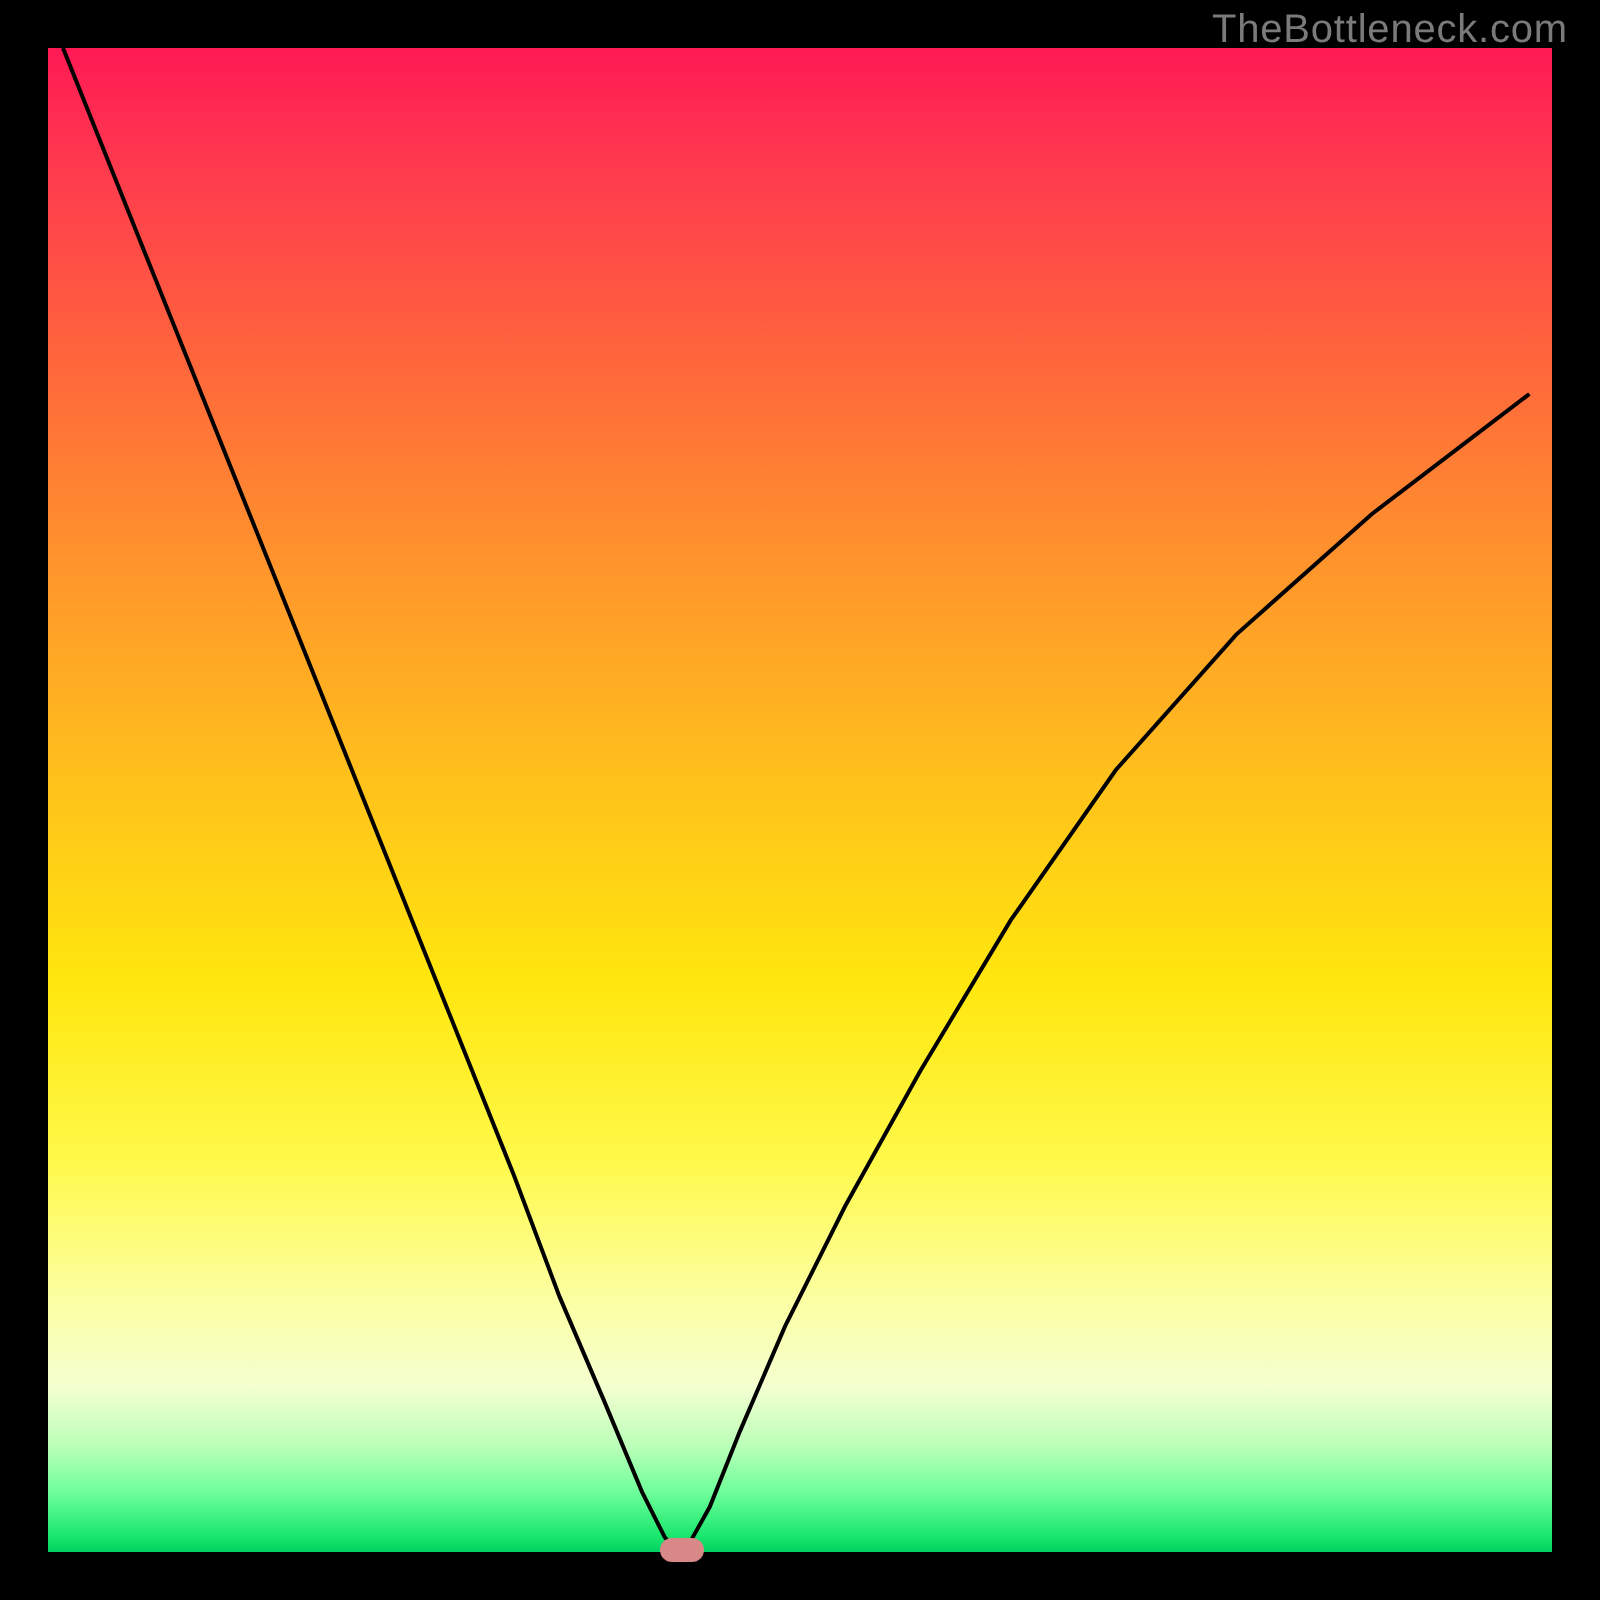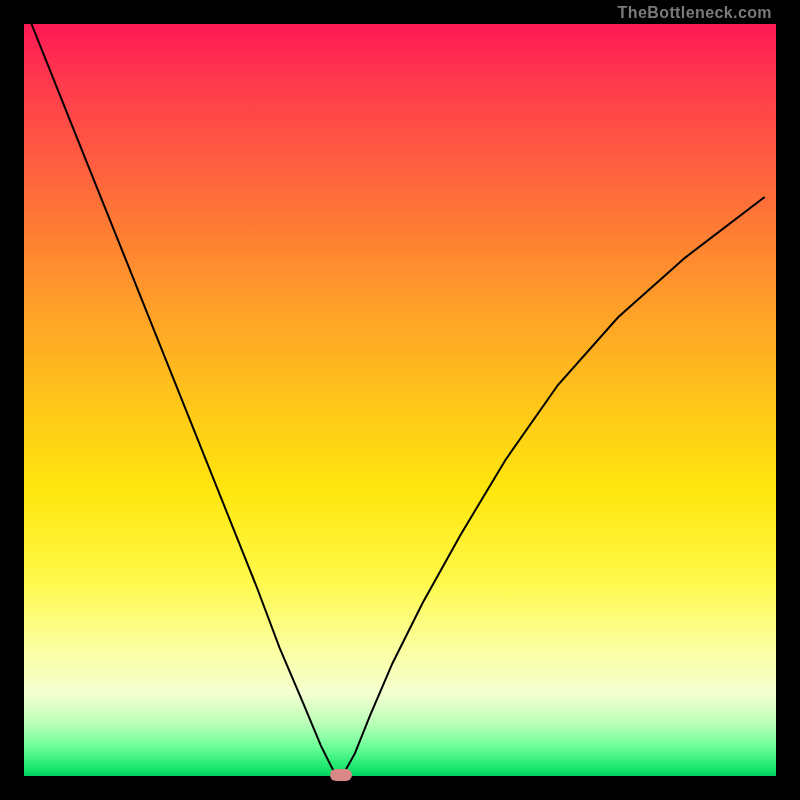--- a/index.html
+++ b/index.html
@@ -18,26 +18,25 @@
       #fcffa0 83%,
       #f4ffd0 89%,
       #baffb8 93%,
       #6fff9a 96%,
       #18e66c 99%,
       #00d060 100%
     );
   }
   .watermark{
     position:absolute;
-    top:4px;right:28px;
+    top:4px;right:16px;
     font-family:Arial,Helvetica,sans-serif;
-    font-size:16px;
+    font-size:20px;
     color:#7a7a7a;
     letter-spacing:0.4px;
-    font-weight:bold;
   }
   .curve{
     position:absolute;
     left:0;top:0;
     width:752px;height:752px;
     pointer-events:none;
   }
   .marker{
     position:absolute;
     width:22px;height:12px;

